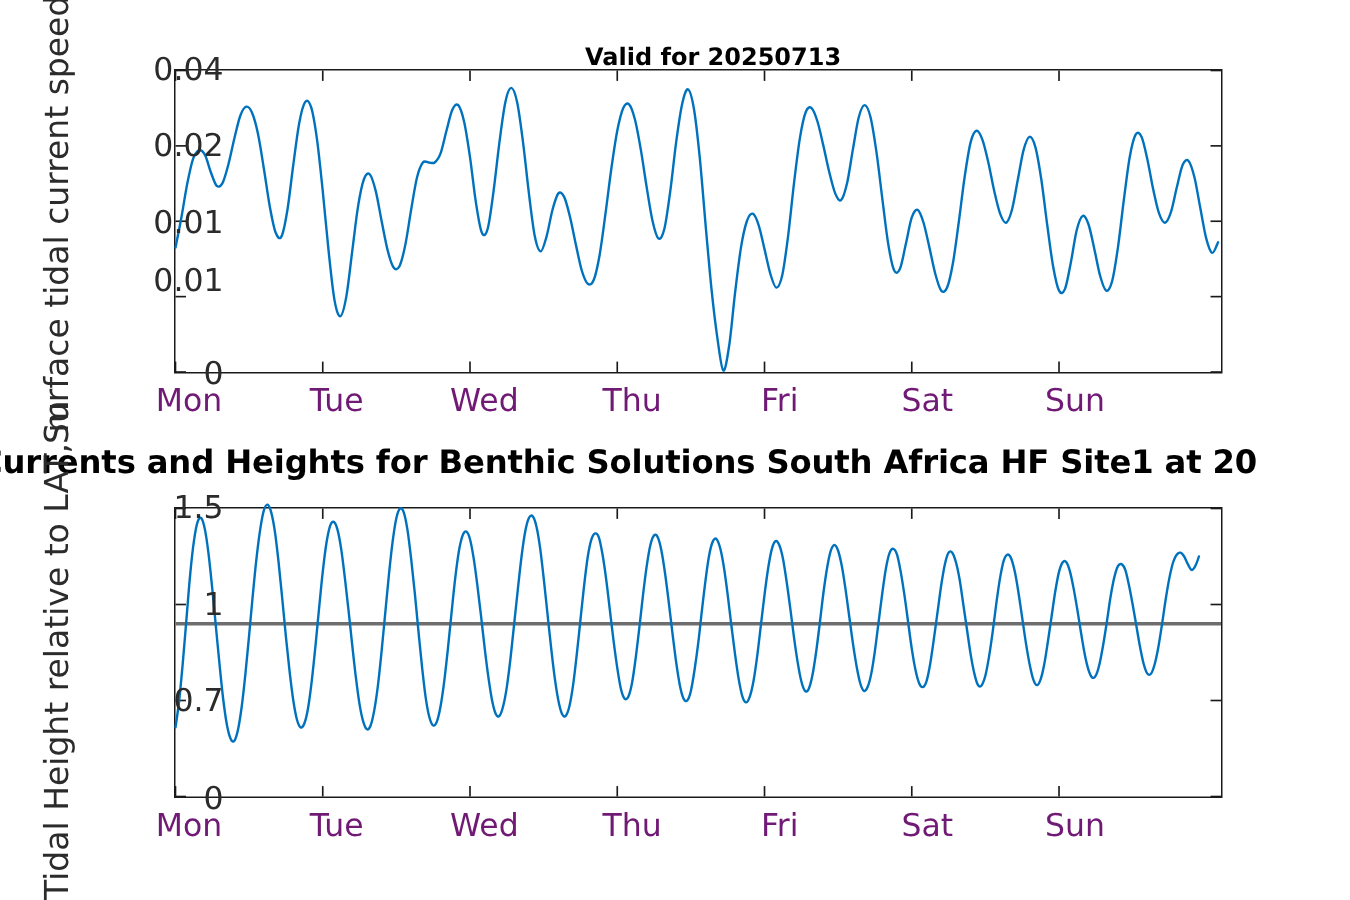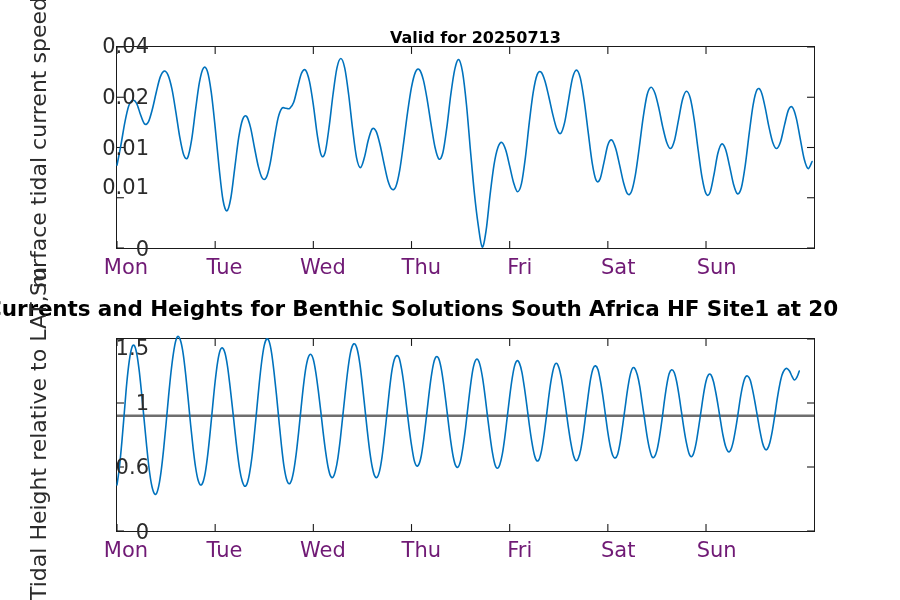--- a/index.html
+++ b/index.html
@@ -153,23 +153,23 @@
         <line y1="64.66666666666669" y2="64.66666666666669" x1="0" x2="7" stroke="#1a1a1a" stroke-width="1.1" vector-effect="non-scaling-stroke"></line>
         <line y1="64.66666666666669" y2="64.66666666666669" x1="699" x2="692" stroke="#1a1a1a" stroke-width="1.1" vector-effect="non-scaling-stroke"></line>
         <line y1="0" y2="0" x1="0" x2="7" stroke="#1a1a1a" stroke-width="1.1" vector-effect="non-scaling-stroke"></line>
         <line y1="0" y2="0" x1="699" x2="692" stroke="#1a1a1a" stroke-width="1.1" vector-effect="non-scaling-stroke"></line>
         <line x1="0" x2="699" y1="77.60000000000001" y2="77.60000000000001" stroke="#6e6e6e" stroke-width="2.4" vector-effect="non-scaling-stroke"></line>
         <path d="M0.00,147.44 C0.41,144.42 1.64,136.66 2.46,129.33 C3.28,122.00 4.10,112.74 4.92,103.47 C5.74,94.20 6.56,83.64 7.38,73.72 C8.20,63.80 9.02,52.60 9.85,43.97 C10.67,35.35 11.49,27.81 12.31,21.99 C13.13,16.17 13.95,11.64 14.77,9.05 C15.59,6.47 16.41,5.60 17.23,6.47 C18.05,7.33 18.87,10.13 19.69,14.23 C20.51,18.32 21.33,24.36 22.15,31.04 C22.97,37.72 23.79,46.13 24.61,54.32 C25.43,62.51 26.25,71.56 27.07,80.19 C27.89,88.81 28.71,97.86 29.54,106.05 C30.36,114.24 31.18,122.65 32.00,129.33 C32.82,136.02 33.64,141.84 34.46,146.15 C35.28,150.46 36.10,153.48 36.92,155.20 C37.74,156.92 38.56,157.57 39.38,156.49 C40.20,155.42 41.02,152.61 41.84,148.73 C42.66,144.85 43.48,139.46 44.30,133.21 C45.12,126.96 45.94,119.20 46.76,111.23 C47.58,103.25 48.40,94.20 49.23,85.36 C50.05,76.52 50.87,66.82 51.69,58.20 C52.51,49.58 53.33,40.96 54.15,33.63 C54.97,26.30 55.79,19.62 56.61,14.23 C57.43,8.84 58.25,4.10 59.07,1.29 C59.89,-1.51 60.71,-2.80 61.53,-2.59 C62.35,-2.37 63.17,-0.43 63.99,2.59 C64.81,5.60 65.63,9.92 66.45,15.52 C67.27,21.12 68.10,28.67 68.92,36.21 C69.74,43.76 70.56,52.38 71.38,60.79 C72.20,69.19 73.02,78.46 73.84,86.65 C74.66,94.84 75.48,102.82 76.30,109.93 C77.12,117.05 77.94,123.94 78.76,129.33 C79.58,134.72 80.40,139.25 81.22,142.27 C82.04,145.28 82.86,147.01 83.68,147.44 C84.50,147.87 85.32,147.01 86.14,144.85 C86.96,142.70 87.79,139.25 88.61,134.51 C89.43,129.76 90.25,123.30 91.07,116.40 C91.89,109.50 92.71,101.31 93.53,93.12 C94.35,84.93 95.17,75.66 95.99,67.25 C96.81,58.85 97.63,50.01 98.45,42.68 C99.27,35.35 100.09,28.45 100.91,23.28 C101.73,18.11 102.55,14.01 103.37,11.64 C104.19,9.27 105.01,8.62 105.83,9.05 C106.65,9.48 107.48,11.21 108.30,14.23 C109.12,17.24 109.94,21.77 110.76,27.16 C111.58,32.55 112.40,39.66 113.22,46.56 C114.04,53.46 114.86,61.00 115.68,68.55 C116.50,76.09 117.32,84.28 118.14,91.83 C118.96,99.37 119.78,107.13 120.60,113.81 C121.42,120.50 122.24,126.96 123.06,131.92 C123.88,136.88 124.70,140.76 125.52,143.56 C126.35,146.36 127.17,148.30 127.99,148.73 C128.81,149.16 129.63,148.30 130.45,146.15 C131.27,143.99 132.09,140.33 132.91,135.80 C133.73,131.27 134.55,125.67 135.37,118.99 C136.19,112.30 137.01,103.90 137.83,95.71 C138.65,87.52 139.47,78.46 140.29,69.84 C141.11,61.22 141.93,51.95 142.75,43.97 C143.57,36.00 144.39,28.24 145.21,21.99 C146.04,15.74 146.86,10.13 147.68,6.47 C148.50,2.80 149.32,0.65 150.14,0.00 C150.96,-0.65 151.78,0.22 152.60,2.59 C153.42,4.96 154.24,9.05 155.06,14.23 C155.88,19.40 156.70,26.51 157.52,33.63 C158.34,40.74 159.16,48.72 159.98,56.91 C160.80,65.10 161.62,74.37 162.44,82.77 C163.26,91.18 164.08,99.80 164.90,107.35 C165.73,114.89 166.55,122.44 167.37,128.04 C168.19,133.64 169.01,137.96 169.83,140.97 C170.65,143.99 171.47,145.72 172.29,146.15 C173.11,146.58 173.93,145.72 174.75,143.56 C175.57,141.40 176.39,137.74 177.21,133.21 C178.03,128.69 178.85,122.87 179.67,116.40 C180.49,109.93 181.31,102.17 182.13,94.41 C182.95,86.65 183.77,77.82 184.60,69.84 C185.42,61.86 186.24,53.46 187.06,46.56 C187.88,39.66 188.70,33.20 189.52,28.45 C190.34,23.71 191.16,20.26 191.98,18.11 C192.80,15.95 193.62,15.09 194.44,15.52 C195.26,15.95 196.08,17.68 196.90,20.69 C197.72,23.71 198.54,28.45 199.36,33.63 C200.18,38.80 201.00,45.27 201.82,51.73 C202.64,58.20 203.46,65.31 204.29,72.43 C205.11,79.54 205.93,87.52 206.75,94.41 C207.57,101.31 208.39,107.99 209.21,113.81 C210.03,119.63 210.85,125.24 211.67,129.33 C212.49,133.43 213.31,136.66 214.13,138.39 C214.95,140.11 215.77,140.54 216.59,139.68 C217.41,138.82 218.23,136.45 219.05,133.21 C219.87,129.98 220.69,125.67 221.51,120.28 C222.33,114.89 223.15,107.99 223.98,100.88 C224.80,93.77 225.62,85.36 226.44,77.60 C227.26,69.84 228.08,61.86 228.90,54.32 C229.72,46.78 230.54,38.80 231.36,32.33 C232.18,25.87 233.00,19.83 233.82,15.52 C234.64,11.21 235.46,8.19 236.28,6.47 C237.10,4.74 237.92,4.31 238.74,5.17 C239.56,6.04 240.38,8.19 241.20,11.64 C242.02,15.09 242.85,20.05 243.67,25.87 C244.49,31.69 245.31,39.23 246.13,46.56 C246.95,53.89 247.77,62.08 248.59,69.84 C249.41,77.60 250.23,85.79 251.05,93.12 C251.87,100.45 252.69,107.78 253.51,113.81 C254.33,119.85 255.15,125.24 255.97,129.33 C256.79,133.43 257.61,136.66 258.43,138.39 C259.25,140.11 260.07,140.54 260.89,139.68 C261.71,138.82 262.54,136.66 263.36,133.21 C264.18,129.76 265.00,124.81 265.82,118.99 C266.64,113.17 267.46,105.62 268.28,98.29 C269.10,90.96 269.92,82.77 270.74,75.01 C271.56,67.25 272.38,58.85 273.20,51.73 C274.02,44.62 274.84,37.51 275.66,32.33 C276.48,27.16 277.30,23.28 278.12,20.69 C278.94,18.11 279.76,17.03 280.58,16.81 C281.40,16.60 282.23,17.03 283.05,19.40 C283.87,21.77 284.69,26.30 285.51,31.04 C286.33,35.78 287.15,41.60 287.97,47.85 C288.79,54.10 289.61,61.65 290.43,68.55 C291.25,75.44 292.07,82.77 292.89,89.24 C293.71,95.71 294.53,101.96 295.35,107.35 C296.17,112.74 296.99,118.12 297.81,121.57 C298.63,125.02 299.45,127.18 300.27,128.04 C301.10,128.90 301.92,128.47 302.74,126.75 C303.56,125.02 304.38,122.00 305.20,117.69 C306.02,113.38 306.84,107.13 307.66,100.88 C308.48,94.63 309.30,87.30 310.12,80.19 C310.94,73.07 311.76,65.10 312.58,58.20 C313.40,51.30 314.22,44.40 315.04,38.80 C315.86,33.20 316.68,28.02 317.50,24.57 C318.32,21.12 319.14,18.97 319.96,18.11 C320.79,17.24 321.61,17.68 322.43,19.40 C323.25,21.12 324.07,24.36 324.89,28.45 C325.71,32.55 326.53,38.15 327.35,43.97 C328.17,49.79 328.99,56.69 329.81,63.37 C330.63,70.06 331.45,77.38 332.27,84.07 C333.09,90.75 333.91,97.65 334.73,103.47 C335.55,109.29 336.37,114.89 337.19,118.99 C338.01,123.08 338.83,126.32 339.65,128.04 C340.48,129.76 341.30,130.20 342.12,129.33 C342.94,128.47 343.76,126.32 344.58,122.87 C345.40,119.42 346.22,114.03 347.04,108.64 C347.86,103.25 348.68,97.22 349.50,90.53 C350.32,83.85 351.14,75.66 351.96,68.55 C352.78,61.43 353.60,54.10 354.42,47.85 C355.24,41.60 356.06,35.35 356.88,31.04 C357.70,26.73 358.52,23.71 359.35,21.99 C360.17,20.26 360.99,19.83 361.81,20.69 C362.63,21.56 363.45,23.93 364.27,27.16 C365.09,30.39 365.91,34.92 366.73,40.09 C367.55,45.27 368.37,51.73 369.19,58.20 C370.01,64.67 370.83,72.21 371.65,78.89 C372.47,85.58 373.29,92.26 374.11,98.29 C374.93,104.33 375.75,110.36 376.57,115.11 C377.39,119.85 378.21,124.16 379.04,126.75 C379.86,129.33 380.68,130.63 381.50,130.63 C382.32,130.63 383.14,129.12 383.96,126.75 C384.78,124.38 385.60,120.93 386.42,116.40 C387.24,111.87 388.06,105.84 388.88,99.59 C389.70,93.34 390.52,85.79 391.34,78.89 C392.16,72.00 392.98,64.67 393.80,58.20 C394.62,51.73 395.44,45.27 396.26,40.09 C397.08,34.92 397.90,30.18 398.73,27.16 C399.55,24.14 400.37,22.42 401.19,21.99 C402.01,21.56 402.83,22.63 403.65,24.57 C404.47,26.51 405.29,29.53 406.11,33.63 C406.93,37.72 407.75,43.54 408.57,49.15 C409.39,54.75 410.21,61.00 411.03,67.25 C411.85,73.50 412.67,80.62 413.49,86.65 C414.31,92.69 415.13,98.51 415.95,103.47 C416.77,108.42 417.60,113.17 418.42,116.40 C419.24,119.63 420.06,122.00 420.88,122.87 C421.70,123.73 422.52,123.30 423.34,121.57 C424.16,119.85 424.98,116.62 425.80,112.52 C426.62,108.42 427.44,102.82 428.26,97.00 C429.08,91.18 429.90,84.28 430.72,77.60 C431.54,70.92 432.36,63.16 433.18,56.91 C434.00,50.66 434.82,44.84 435.64,40.09 C436.46,35.35 437.29,31.04 438.11,28.45 C438.93,25.87 439.75,24.57 440.57,24.57 C441.39,24.57 442.21,26.08 443.03,28.45 C443.85,30.82 444.67,34.49 445.49,38.80 C446.31,43.11 447.13,48.72 447.95,54.32 C448.77,59.92 449.59,66.39 450.41,72.43 C451.23,78.46 452.05,84.93 452.87,90.53 C453.69,96.14 454.51,101.53 455.33,106.05 C456.15,110.58 456.98,114.89 457.80,117.69 C458.62,120.50 459.44,122.44 460.26,122.87 C461.08,123.30 461.90,122.22 462.72,120.28 C463.54,118.34 464.36,115.32 465.18,111.23 C466.00,107.13 466.82,101.53 467.64,95.71 C468.46,89.89 469.28,82.77 470.10,76.31 C470.92,69.84 471.74,62.94 472.56,56.91 C473.38,50.87 474.20,44.62 475.02,40.09 C475.85,35.57 476.67,31.90 477.49,29.75 C478.31,27.59 479.13,26.94 479.95,27.16 C480.77,27.38 481.59,28.45 482.41,31.04 C483.23,33.63 484.05,38.15 484.87,42.68 C485.69,47.21 486.51,52.60 487.33,58.20 C488.15,63.80 488.97,70.27 489.79,76.31 C490.61,82.34 491.43,89.02 492.25,94.41 C493.07,99.80 493.89,104.76 494.71,108.64 C495.54,112.52 496.36,115.75 497.18,117.69 C498.00,119.63 498.82,120.50 499.64,120.28 C500.46,120.06 501.28,118.99 502.10,116.40 C502.92,113.81 503.74,109.50 504.56,104.76 C505.38,100.02 506.20,93.77 507.02,87.95 C507.84,82.13 508.66,75.88 509.48,69.84 C510.30,63.80 511.12,57.12 511.94,51.73 C512.76,46.34 513.58,41.17 514.40,37.51 C515.23,33.84 516.05,31.04 516.87,29.75 C517.69,28.45 518.51,28.67 519.33,29.75 C520.15,30.82 520.97,33.20 521.79,36.21 C522.61,39.23 523.43,43.11 524.25,47.85 C525.07,52.60 525.89,59.06 526.71,64.67 C527.53,70.27 528.35,75.88 529.17,81.48 C529.99,87.08 530.81,93.34 531.63,98.29 C532.45,103.25 533.27,107.78 534.10,111.23 C534.92,114.68 535.74,117.69 536.56,118.99 C537.38,120.28 538.20,120.06 539.02,118.99 C539.84,117.91 540.66,115.75 541.48,112.52 C542.30,109.29 543.12,104.54 543.94,99.59 C544.76,94.63 545.58,88.81 546.40,82.77 C547.22,76.74 548.04,69.41 548.86,63.37 C549.68,57.34 550.50,51.30 551.32,46.56 C552.14,41.82 552.96,37.51 553.79,34.92 C554.61,32.33 555.43,31.26 556.25,31.04 C557.07,30.82 557.89,31.69 558.71,33.63 C559.53,35.57 560.35,38.80 561.17,42.68 C561.99,46.56 562.81,51.73 563.63,56.91 C564.45,62.08 565.27,68.12 566.09,73.72 C566.91,79.32 567.73,85.36 568.55,90.53 C569.37,95.71 570.19,100.66 571.01,104.76 C571.83,108.86 572.65,112.74 573.48,115.11 C574.30,117.48 575.12,118.99 575.94,118.99 C576.76,118.99 577.58,117.48 578.40,115.11 C579.22,112.74 580.04,109.07 580.86,104.76 C581.68,100.45 582.50,94.63 583.32,89.24 C584.14,83.85 584.96,78.03 585.78,72.43 C586.60,66.82 587.42,60.57 588.24,55.61 C589.06,50.66 589.88,45.91 590.70,42.68 C591.52,39.45 592.35,37.29 593.17,36.21 C593.99,35.14 594.81,35.14 595.63,36.21 C596.45,37.29 597.27,39.66 598.09,42.68 C598.91,45.70 599.73,50.01 600.55,54.32 C601.37,58.63 602.19,63.59 603.01,68.55 C603.83,73.50 604.65,79.11 605.47,84.07 C606.29,89.02 607.11,94.20 607.93,98.29 C608.75,102.39 609.57,106.05 610.39,108.64 C611.21,111.23 612.04,113.17 612.86,113.81 C613.68,114.46 614.50,114.03 615.32,112.52 C616.14,111.01 616.96,108.21 617.78,104.76 C618.60,101.31 619.42,96.57 620.24,91.83 C621.06,87.08 621.88,81.70 622.70,76.31 C623.52,70.92 624.34,64.45 625.16,59.49 C625.98,54.54 626.80,50.01 627.62,46.56 C628.44,43.11 629.26,40.31 630.08,38.80 C630.90,37.29 631.73,37.08 632.55,37.51 C633.37,37.94 634.19,39.02 635.01,41.39 C635.83,43.76 636.65,47.85 637.47,51.73 C638.29,55.61 639.11,60.14 639.93,64.67 C640.75,69.19 641.57,74.15 642.39,78.89 C643.21,83.64 644.03,88.81 644.85,93.12 C645.67,97.43 646.49,101.74 647.31,104.76 C648.13,107.78 648.95,110.15 649.77,111.23 C650.60,112.30 651.42,112.30 652.24,111.23 C653.06,110.15 653.88,107.78 654.70,104.76 C655.52,101.74 656.34,97.65 657.16,93.12 C657.98,88.59 658.80,82.99 659.62,77.60 C660.44,72.21 661.26,65.96 662.08,60.79 C662.90,55.61 663.72,50.66 664.54,46.56 C665.36,42.46 666.18,38.80 667.00,36.21 C667.82,33.63 668.64,32.12 669.46,31.04 C670.29,29.96 671.11,29.53 671.93,29.75 C672.75,29.96 673.57,31.04 674.39,32.33 C675.21,33.63 676.03,36.00 676.85,37.51 C677.67,39.02 678.49,41.17 679.31,41.39 C680.13,41.60 680.95,40.31 681.77,38.80 C682.59,37.29 683.41,34.92 684.23,32.33 C685.05,29.75 685.87,NaN 686.69,23.28 C687.51,NaN 688.33,NaN 689.15,NaN C689.98,NaN 690.80,NaN 691.62,NaN C692.44,NaN 693.26,NaN 694.08,NaN C694.90,NaN 695.72,NaN 696.54,NaN C697.36,NaN 698.59,NaN 699.00,NaN" fill="none" stroke="#0072BD" stroke-width="1.6" stroke-linejoin="round" stroke-linecap="round" vector-effect="non-scaling-stroke"></path>
       </svg>
   </div>
   <div id="ylabels-bot">
       <div class="ytick" style="left: 0px; width: 108px; top: 532px;">0</div>
-      <div class="ytick" style="left: 0px; width: 108px; top: 467.333px;">0.6</div>
+      <div class="ytick" style="left: 0px; width: 108px; top: 467.333px;">0.7</div>
       <div class="ytick" style="left: 0px; width: 108px; top: 402.667px;">1</div>
-      <div class="ytick" style="left: 0px; width: 108px; top: 348px;">1.5</div>
+      <div class="ytick" style="left: 0px; width: 108px; top: 338px;">1.5</div>
     </div>
   <div id="xlabels-bot">
       <div class="xtick" style="left: 126px; top: 538px;">Mon</div>
       <div class="xtick" style="left: 224.451px; top: 538px;">Tue</div>
       <div class="xtick" style="left: 322.901px; top: 538px;">Wed</div>
       <div class="xtick" style="left: 421.352px; top: 538px;">Thu</div>
       <div class="xtick" style="left: 519.803px; top: 538px;">Fri</div>
       <div class="xtick" style="left: 618.254px; top: 538px;">Sat</div>
       <div class="xtick" style="left: 716.704px; top: 538px;">Sun</div>
     </div>

